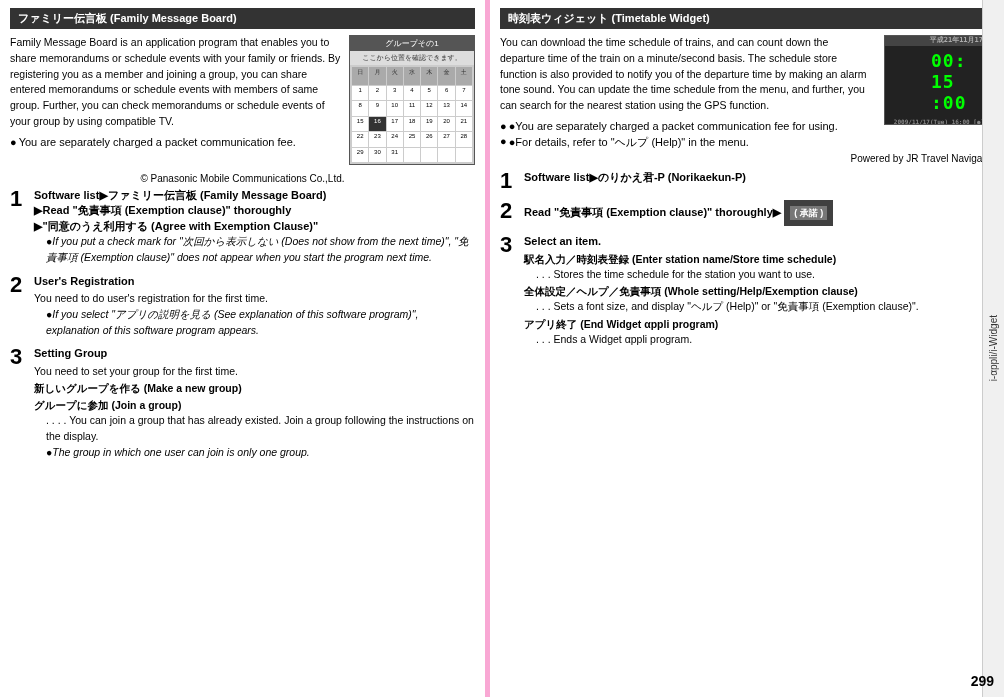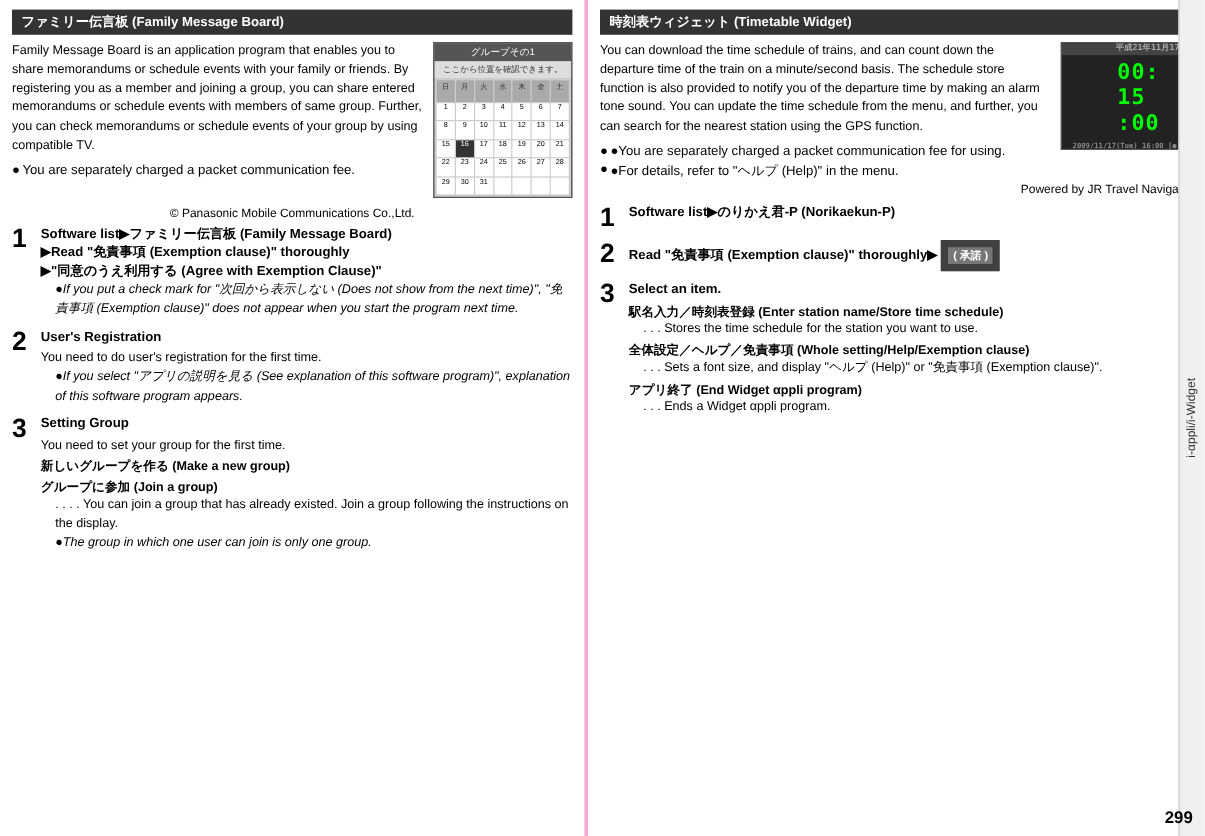--- a/index.html
+++ b/index.html
@@ -10,21 +10,21 @@
       font-size: 11px;
       background: #fff;
       overflow: hidden;
       display: flex;
     }
 
     
     .left-col {
       width: 490px;
       padding: 8px 10px;
-      border-right: 3px solid #f9a8d4;
+      border-right: 5px solid #f9a8d4;
       flex-shrink: 0;
     }
 
     
     .right-col {
       flex: 1;
       padding: 8px 10px;
       position: relative;
     }
 
@@ -60,21 +60,21 @@
       margin-bottom: 3px;
     }
 
     
     .screenshot-container {
       float: right;
       margin-left: 8px;
       margin-bottom: 4px;
     }
     .screenshot-img {
-      width: 116px;
+      width: 126px;
       height: 130px;
       background: #888;
       border: 1px solid #555;
       display: flex;
       flex-direction: column;
       align-items: flex-start;
       justify-content: flex-start;
       overflow: hidden;
       position: relative;
     }

